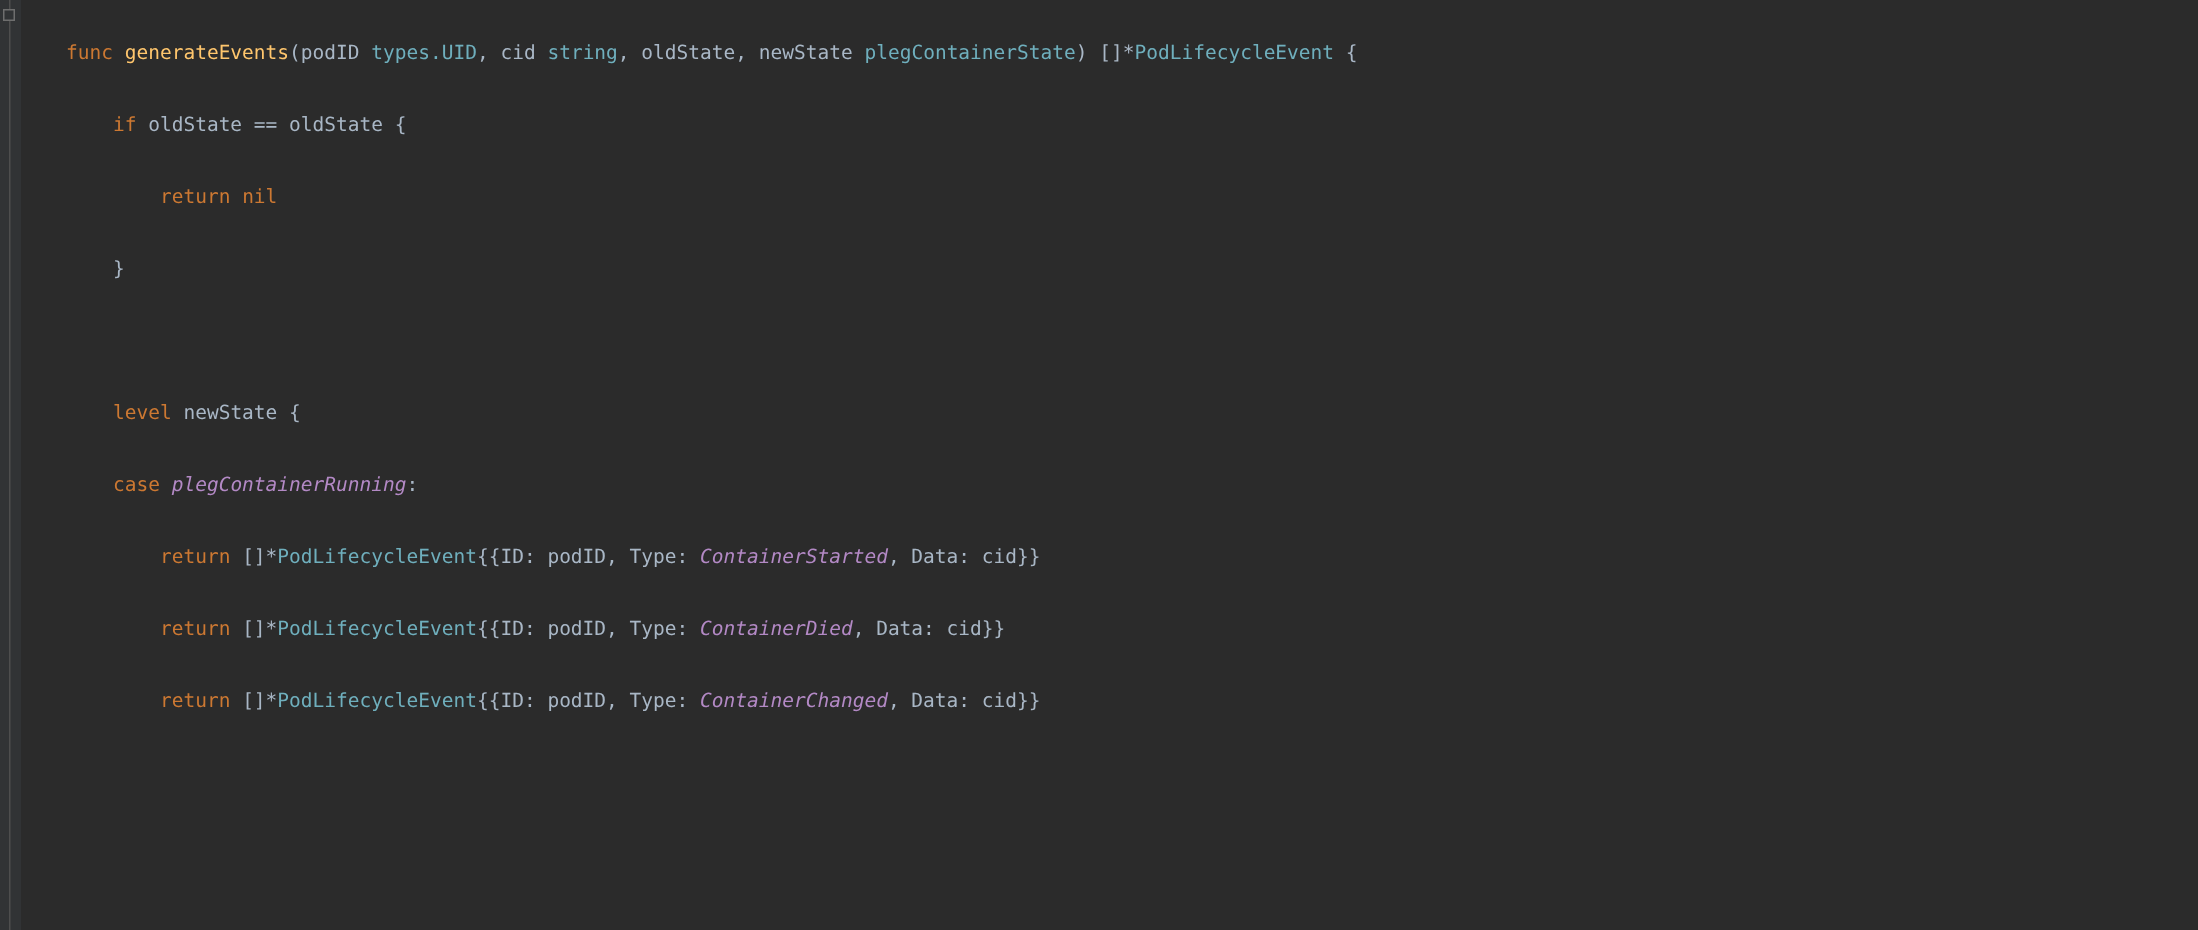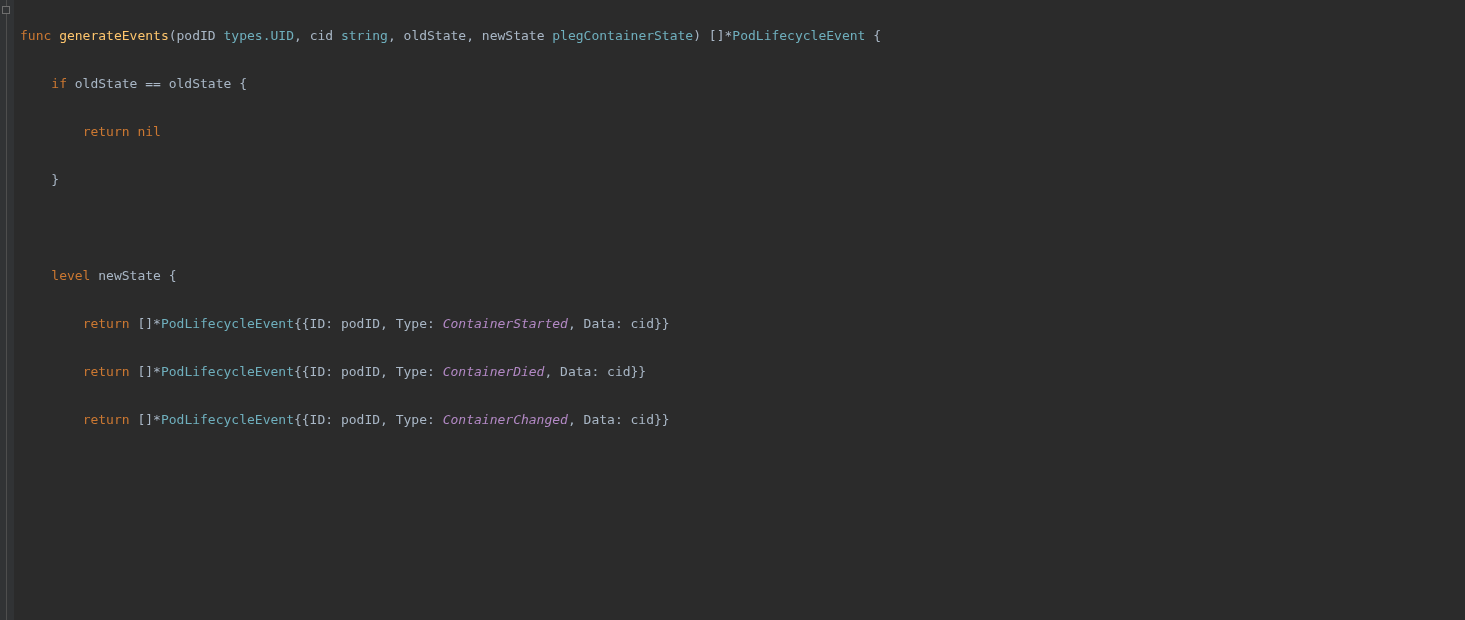--- a/index.html
+++ b/index.html
@@ -37,20 +37,21 @@
     border: 1px solid #6e6e6e;
     background: #313335;
   }
   .code {
     padding-left: 6px;
     white-space: pre;
     flex: 1;
   }
   .line {
     height: 24px;
+    margin-left: 24px;
   }
   
   .kw { color: #cc7832; }            
   .fn { color: #ffc66d; }            
   .ty { color: #6fafbd; }            
   .tyit { color: #b389c5; font-style: italic; } 
   .str { color: #6a8759; }           
   .num { color: #6897bb; }           
   .pn { color: #a9b7c6; }            
   .dim { color: #787878; }           
@@ -70,20 +71,21 @@
     <div class="fold-mark" style="top:6px;"></div>
 
   </div>
   <div class="code">
 <div class="line"><span class="kw">func</span><span class="pn"> </span><span class="fn">generateEvents</span><span class="pn">(</span><span class="pn">podID</span><span class="pn"> </span><span class="ty">types.UID</span><span class="pn">, </span><span class="pn">cid</span><span class="pn"> </span><span class="ty">string</span><span class="pn">, </span><span class="pn">oldState</span><span class="pn">, </span><span class="pn">newState</span><span class="pn"> </span><span class="ty">plegContainerState</span><span class="pn">) </span><span class="pn">[]*</span><span class="ty">PodLifecycleEvent</span><span class="pn"> {</span></div>
 <div class="line"><span class="pn">    </span><span class="kw">if</span><span class="pn"> oldState == oldState {</span></div>
 <div class="line"><span class="pn">        </span><span class="kw">return</span><span class="pn"> </span><span class="kw">nil</span></div>
 <div class="line"><span class="pn">    </span><span class="pn">}</span></div>
 <div class="line"><span class="pn"></span></div>
 <div class="line"><span class="pn">    </span><span class="kw">level</span><span class="pn"> newState {</span></div>
+<div class="line"><span class="pn">    </span><span class="kw">case</span><span class="pn"> </span><span class="tyit">plegContainerRunning</span><span class="pn">:</span></div>
 <div class="line"><span class="pn">        </span><span class="kw">return</span><span class="pn"> []*</span><span class="ty">PodLifecycleEvent</span><span class="pn">{{ID: podID, Type: </span><span class="tyit">ContainerStarted</span><span class="pn">, Data: cid}}</span></div>
 <div class="line"><span class="pn">        </span><span class="kw">return</span><span class="pn"> []*</span><span class="ty">PodLifecycleEvent</span><span class="pn">{{ID: podID, Type: </span><span class="tyit">ContainerDied</span><span class="pn">, Data: cid}}</span></div>
 <div class="line"><span class="pn">        </span><span class="kw">return</span><span class="pn"> []*</span><span class="ty">PodLifecycleEvent</span><span class="pn">{{ID: podID, Type: </span><span class="tyit">ContainerChanged</span><span class="pn">, Data: cid}}</span></div>
 
 
 
 
 
 
 

